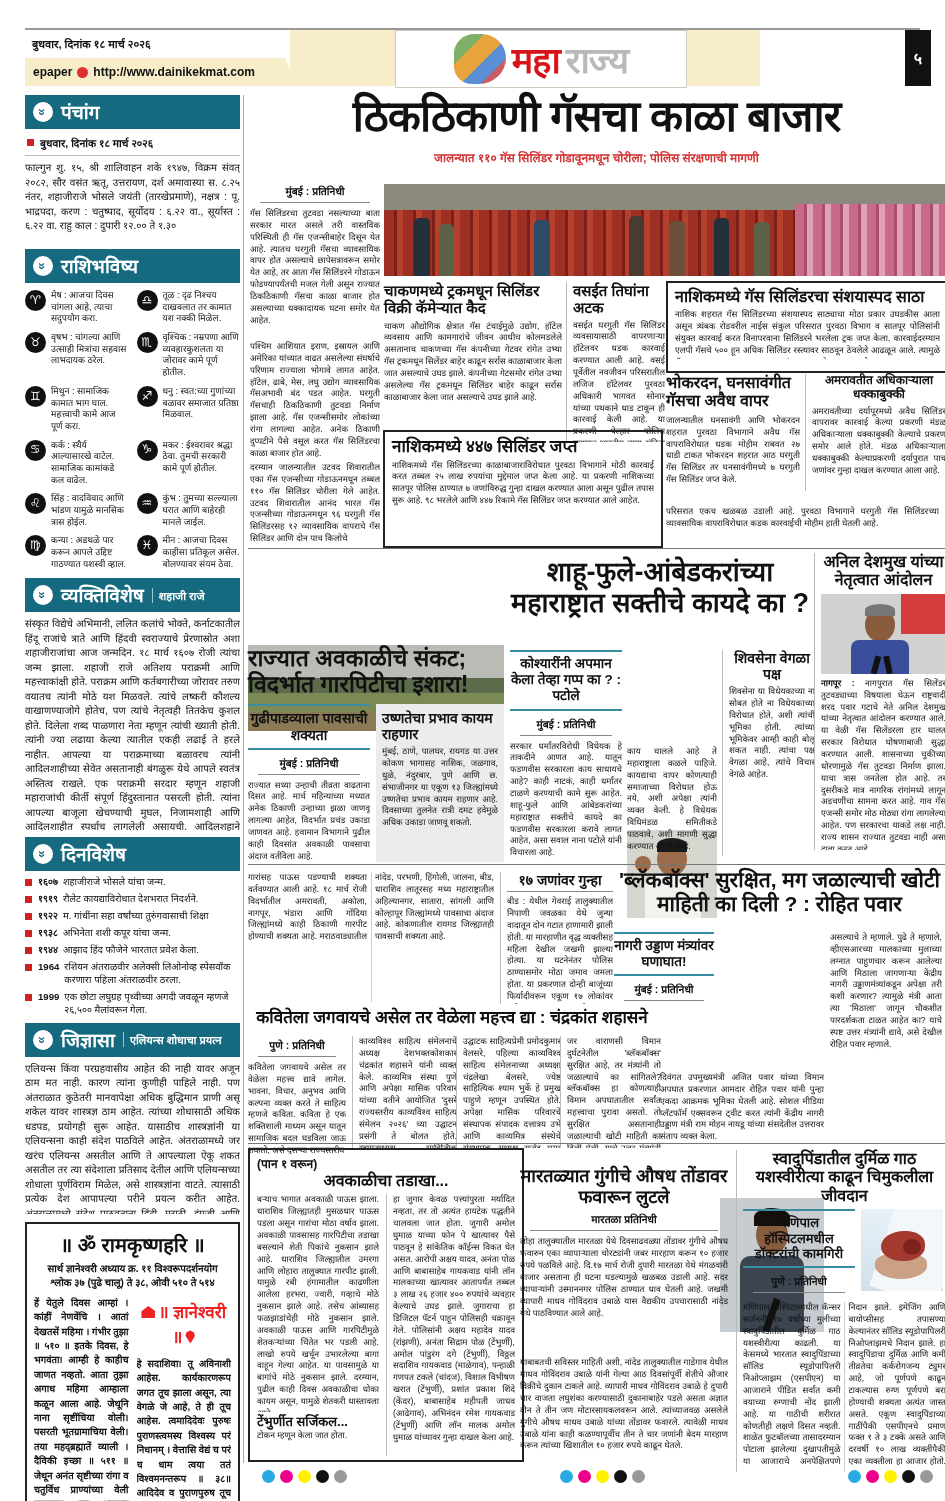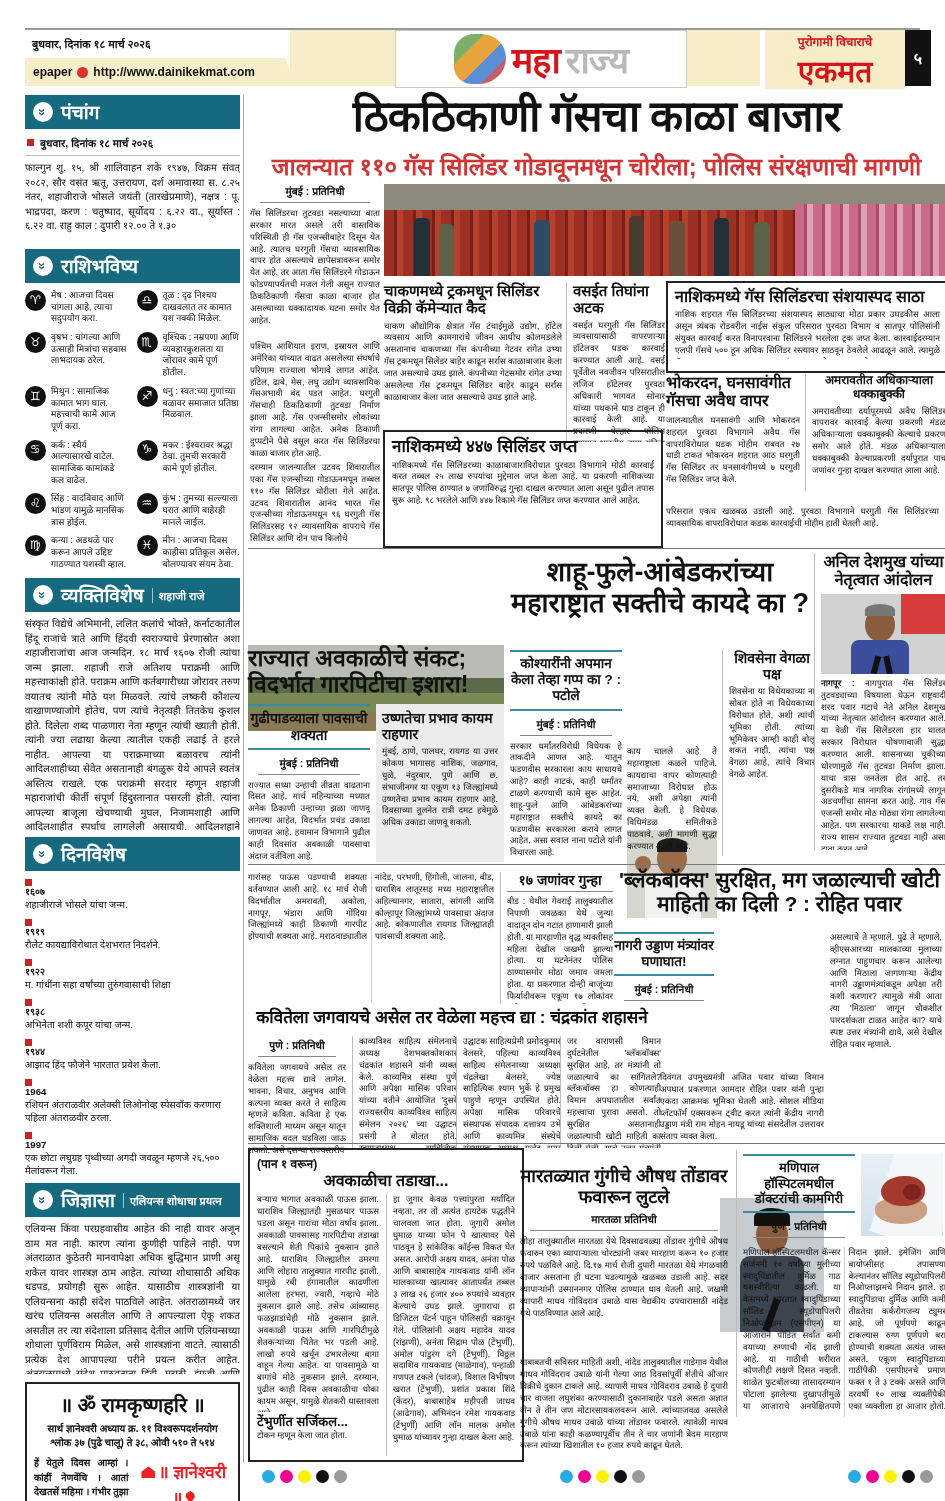--- a/index.html
+++ b/index.html
@@ -34,35 +34,35 @@
   .sechead .sub{font-size:11px;font-weight:bold;border-left:1px solid #9fc6d0;padding-left:6px;}
   .chev{width:20px;height:20px;border-radius:50%;background:#fff;color:#156a80;flex:0 0 20px;
     display:flex;align-items:center;justify-content:center;font-size:13px;font-weight:900;transform:rotate(90deg);}
   .sbody{font-size:10px;line-height:1.45;}
   .redsq{width:7px;height:7px;background:#cc2222;display:inline-block;margin-right:6px;flex:0 0 7px;margin-top:3px;}
   .pdate{display:flex;font-size:10.5px;font-weight:bold;padding:2px 2px 5px 2px;border-bottom:1px solid #bbb;margin-bottom:5px;}
   .rashigrid{display:grid;grid-template-columns:1fr 1fr;column-gap:8px;row-gap:7px;padding:2px 0;}
   .ritem{display:flex;gap:5px;font-size:9px;line-height:1.3;}
   .ricon{width:21px;height:21px;flex:0 0 21px;border-radius:50%;background:#111;color:#fff;
     display:flex;align-items:center;justify-content:center;font-size:12px;}
-  .dinitem{display:flex;font-size:9.6px;line-height:1.35;margin-bottom:4px;flex-direction:column;}
+  .dinitem{display:flex;font-size:9.6px;line-height:1.35;margin-bottom:4px;}
   .dinyear{font-weight:bold;margin-right:5px;white-space:nowrap;}
   .rambox{border:2px solid #222;margin-top:8px;padding:7px 7px 4px 7px;}
   .ramttl{text-align:center;font-size:20px;font-weight:900;margin-bottom:4px;}
   .ramsub{text-align:center;font-size:10px;font-weight:bold;line-height:1.4;}
   .ramcols{display:flex;gap:8px;margin-top:6px;}
   .ramcol{flex:1;font-size:9.6px;line-height:1.5;font-weight:600;}
   .dnyabadge{color:#e22; text-align:center;font-size:17px;font-weight:900;margin:4px 0 6px 0;position:relative;}
   .templeico{display:inline-block;width:14px;height:12px;background:#e22;
     clip-path:polygon(50% 0,100% 45%,100% 100%,0 100%,0 45%);margin-right:3px;}
   .pinico{display:inline-block;width:10px;height:13px;background:#e22;border-radius:50% 50% 50% 50% / 60% 60% 40% 40%;
     clip-path:polygon(50% 100%,0 40%,10% 15%,50% 0,90% 15%,100% 40%);margin-left:3px;}
   
   .leadhead{font-size:43px;font-weight:900;text-align:center;line-height:1.02;letter-spacing:-1px;}
-  .leadsub{font-size:24px;font-weight:bold;color:#d23535;text-align:center;}
+  .leadsub{font-size:12px;font-weight:bold;color:#d23535;text-align:center;}
   .byline{font-size:10.5px;font-weight:bold;text-align:center;padding:2px 0 4px 0;
     border-bottom:1px solid #888;margin:0 10px 5px 10px;}
   .bodytx{font-size:8.6px;line-height:1.38;}
   .ahead{font-weight:900;line-height:1.15;}
   .boxart{border:2px solid #222;padding:5px 7px;}
   .subhead{font-weight:900;text-align:center;font-size:14px;line-height:1.2;
     border-top:2px solid #3a8ca0;border-bottom:2px solid #3a8ca0;padding:4px 0;margin-bottom:4px;}
   .grayname{font-weight:900;text-align:left;}
   .heatbox{background:#ececec;padding:6px;}
   .vr{border-left:1px solid #bbb;padding-left:6px;}
@@ -94,24 +94,20 @@
     <span>http://www.dainikekmat.com</span>
   </div>
   <div class="abs mastband" style="left:290px;top:30px;width:470px;height:56px;"></div>
   <div class="abs mastbox" style="left:395px;top:30px;width:290px;height:56px;">
     <span class="mapart">
         <span class="mapblob"></span>
       </span>
     <span class="mahared">महा</span>
       <span class="rajyagray">राज्य</span>
   </div>
-  <div class="abs brandbox" style="left:765px;top:30px;width:140px;height:56px;">
-    <div class="tagline">पुरोगामी विचाराचे</div>
-    <div class="brand">एकमत</div>
-  </div>
   <div class="abs pagenostrip" style="left:905px;top:30px;width:26px;height:56px;">५</div>
 
   <div class="abs" style="left:243px;top:95px;width:1px;height:1368px;background:#aaa;"></div>
 
   <div id="sidebar">
 
     <div class="sechead" style="margin-top:0;">
       <span class="chev">»</span>
       <span class="ttl">पंचांग</span>
     </div>
@@ -213,21 +209,21 @@
           <span class="dinyear">१९४४</span>
           <span>आझाद हिंद फौजेने भारतात प्रवेश केला.</span>
         </div>
       <div class="dinitem">
           <span class="redsq"></span>
           <span class="dinyear">1964</span>
           <span>रशियन अंतराळवीर अलेक्सी लिओनोव्ह स्पेसवॉक करणारा पहिला अंतराळवीर ठरला.</span>
         </div>
       <div class="dinitem">
           <span class="redsq"></span>
-          <span class="dinyear">1997</span>
+          <span class="dinyear">1999</span>
           <span>एक छोटा लघुग्रह पृथ्वीच्या अगदी जवळून म्हणजे २६,५०० मैलांवरून गेला.</span>
         </div>
     </div>
 
     <div class="sechead">
       <span class="chev">»</span>
       <span class="ttl">जिज्ञासा</span>
       <span class="sub">एलियन्स शोधाचा प्रयत्न</span>
     </div>
     <div class="sbody jt ovh" style="height:152px;">एलियन्स किंवा परग्रहवासीय आहेत की नाही यावर अजून ठाम मत नाही. कारण त्यांना कुणीही पाहिले नाही. पण अंतराळात कुठेतरी मानवापेक्षा अधिक बुद्धिमान प्राणी असू शकेल यावर शास्त्रज्ञ ठाम आहेत. त्यांच्या शोधासाठी अधिक धडपड, प्रयोगही सुरू आहेत. यासाठीच शास्त्रज्ञांनी या एलियन्सना काही संदेश पाठविले आहेत. अंतराळामध्ये जर खरंच एलियन्स असतील आणि ते आपल्याला ऐकू शकत असतील तर त्या संदेशाला प्रतिसाद देतील आणि एलियन्सच्या शोधाला पूर्णविराम मिळेल, असे शास्त्रज्ञांना वाटते. त्यासाठी प्रत्येक देश आपापल्या परीने प्रयत्न करीत आहेत. अंतराळामध्ये संदेश पाठवताना हिंदी, मराठी, इंग्रजी आणि अन्य भाषांमध्ये हे संदेश पाठविले आहेत. नासाने १९९७ मध्ये लाँच केलेल्या एका स्पेसक्राफ्टद्वारे पृथ्वीवरील अनेक आवाज साऊंड क्लाऊडवर अपलोड करुन अंतराळात पाठविले आहेत.</div>
@@ -398,20 +394,21 @@
   </div>
 
   <div class="abs" style="left:520px;top:1150px;width:208px;margin-top:16px;">
     <div class="ahead" style="font-size:18px;text-align:center;">मारतळ्यात गुंगीचे औषध तोंडावर फवारून लुटले</div>
     <div class="byline" style="margin-top:3px;">मारतळा प्रतिनिधी</div>
     <div class="bodytx jt ovh" style="height:118px;">लोहा तालुक्यातील मारतळा येथे दिवसाढवळ्या तोंडावर गुंगीचे औषध फवारुन एका व्यापाऱ्याला चोरट्यांनी जबर मारहाण करून १० हजार रुपये पळविले आहे. दि.१७ मार्च रोजी दुपारी मारतळा येथे मंगळवारी बाजार असताना ही घटना घडल्यामुळे खळबळ उडाली आहे. सदर व्यापाऱ्यांनी उस्माननगर पोलिस ठाण्यात धाव घेतली आहे. जखमी व्यापारी माधव गोविंदराव उबाळे यास वैद्यकीय उपचारासाठी नांदेड येथे पाठविण्यात आले आहे.</div>
     <div class="bodytx jt ovh" style="height:118px;margin-top:3px;">याबाबतची सविस्तर माहिती अशी, नांदेड तालुक्यातील गाडेगाव येथील माधव गोविंदराव उबाळे यांनी गेल्या आठ दिवसांपूर्वी शेतीचे औजार विक्रीचे दुकान टाकले आहे. व्यापारी माधव गोविंदराव उबाळे हे दुपारी चार वाजता लघुशंका करण्यासाठी दुकानाबाहेर पडले असता अज्ञात दोन ते तीन जण मोटारसायकलवरून आले. त्यांच्याजवळ असलेले गुंगीचे औषध माधव उबाळे यांच्या तोंडावर फवारले. त्यावेळी माधव उबाळे यांना काही कळण्यापूर्वीच तीन ते चार जणांनी बेदम मारहाण करून त्यांच्या खिशातील १० हजार रुपये काढून घेतले.</div>
   </div>
 
   <div class="abs vr" style="left:736px;top:1150px;width:203px;">
+    <div class="ahead" style="font-size:16px;text-align:center;">स्वादुपिंडातील दुर्मिळ गाठ यशस्वीरीत्या काढून चिमुकलीला जीवदान</div>
     <div style="display:flex;gap:6px;margin-top:4px;">
       <div style="width:112px;">
         <div class="subhead" style="font-size:13px;">मणिपाल हॉस्पिटलमधील डॉक्टरांची कामगिरी</div>
         <div class="byline">पुणे : प्रतिनिधी</div>
       </div>
       <div class="ph" style="width:82px;height:82px;background:linear-gradient(#e8f0f6,#cfe0ec);">
         <div style="position:absolute;right:-10px;top:-10px;width:70px;height:100px;background:#f4f7f9;transform:rotate(18deg);"></div>
         <div class="facecirc" style="left:14px;top:44px;width:52px;height:26px;background:#caa184;border-radius:40% 40% 50% 50%;"></div>
         <div class="facecirc" style="left:20px;top:22px;width:44px;height:30px;background:#a3392f;border-radius:55% 45% 50% 50%;"></div>
         <div class="facecirc" style="left:42px;top:30px;width:18px;height:16px;background:#7e241c;"></div>

